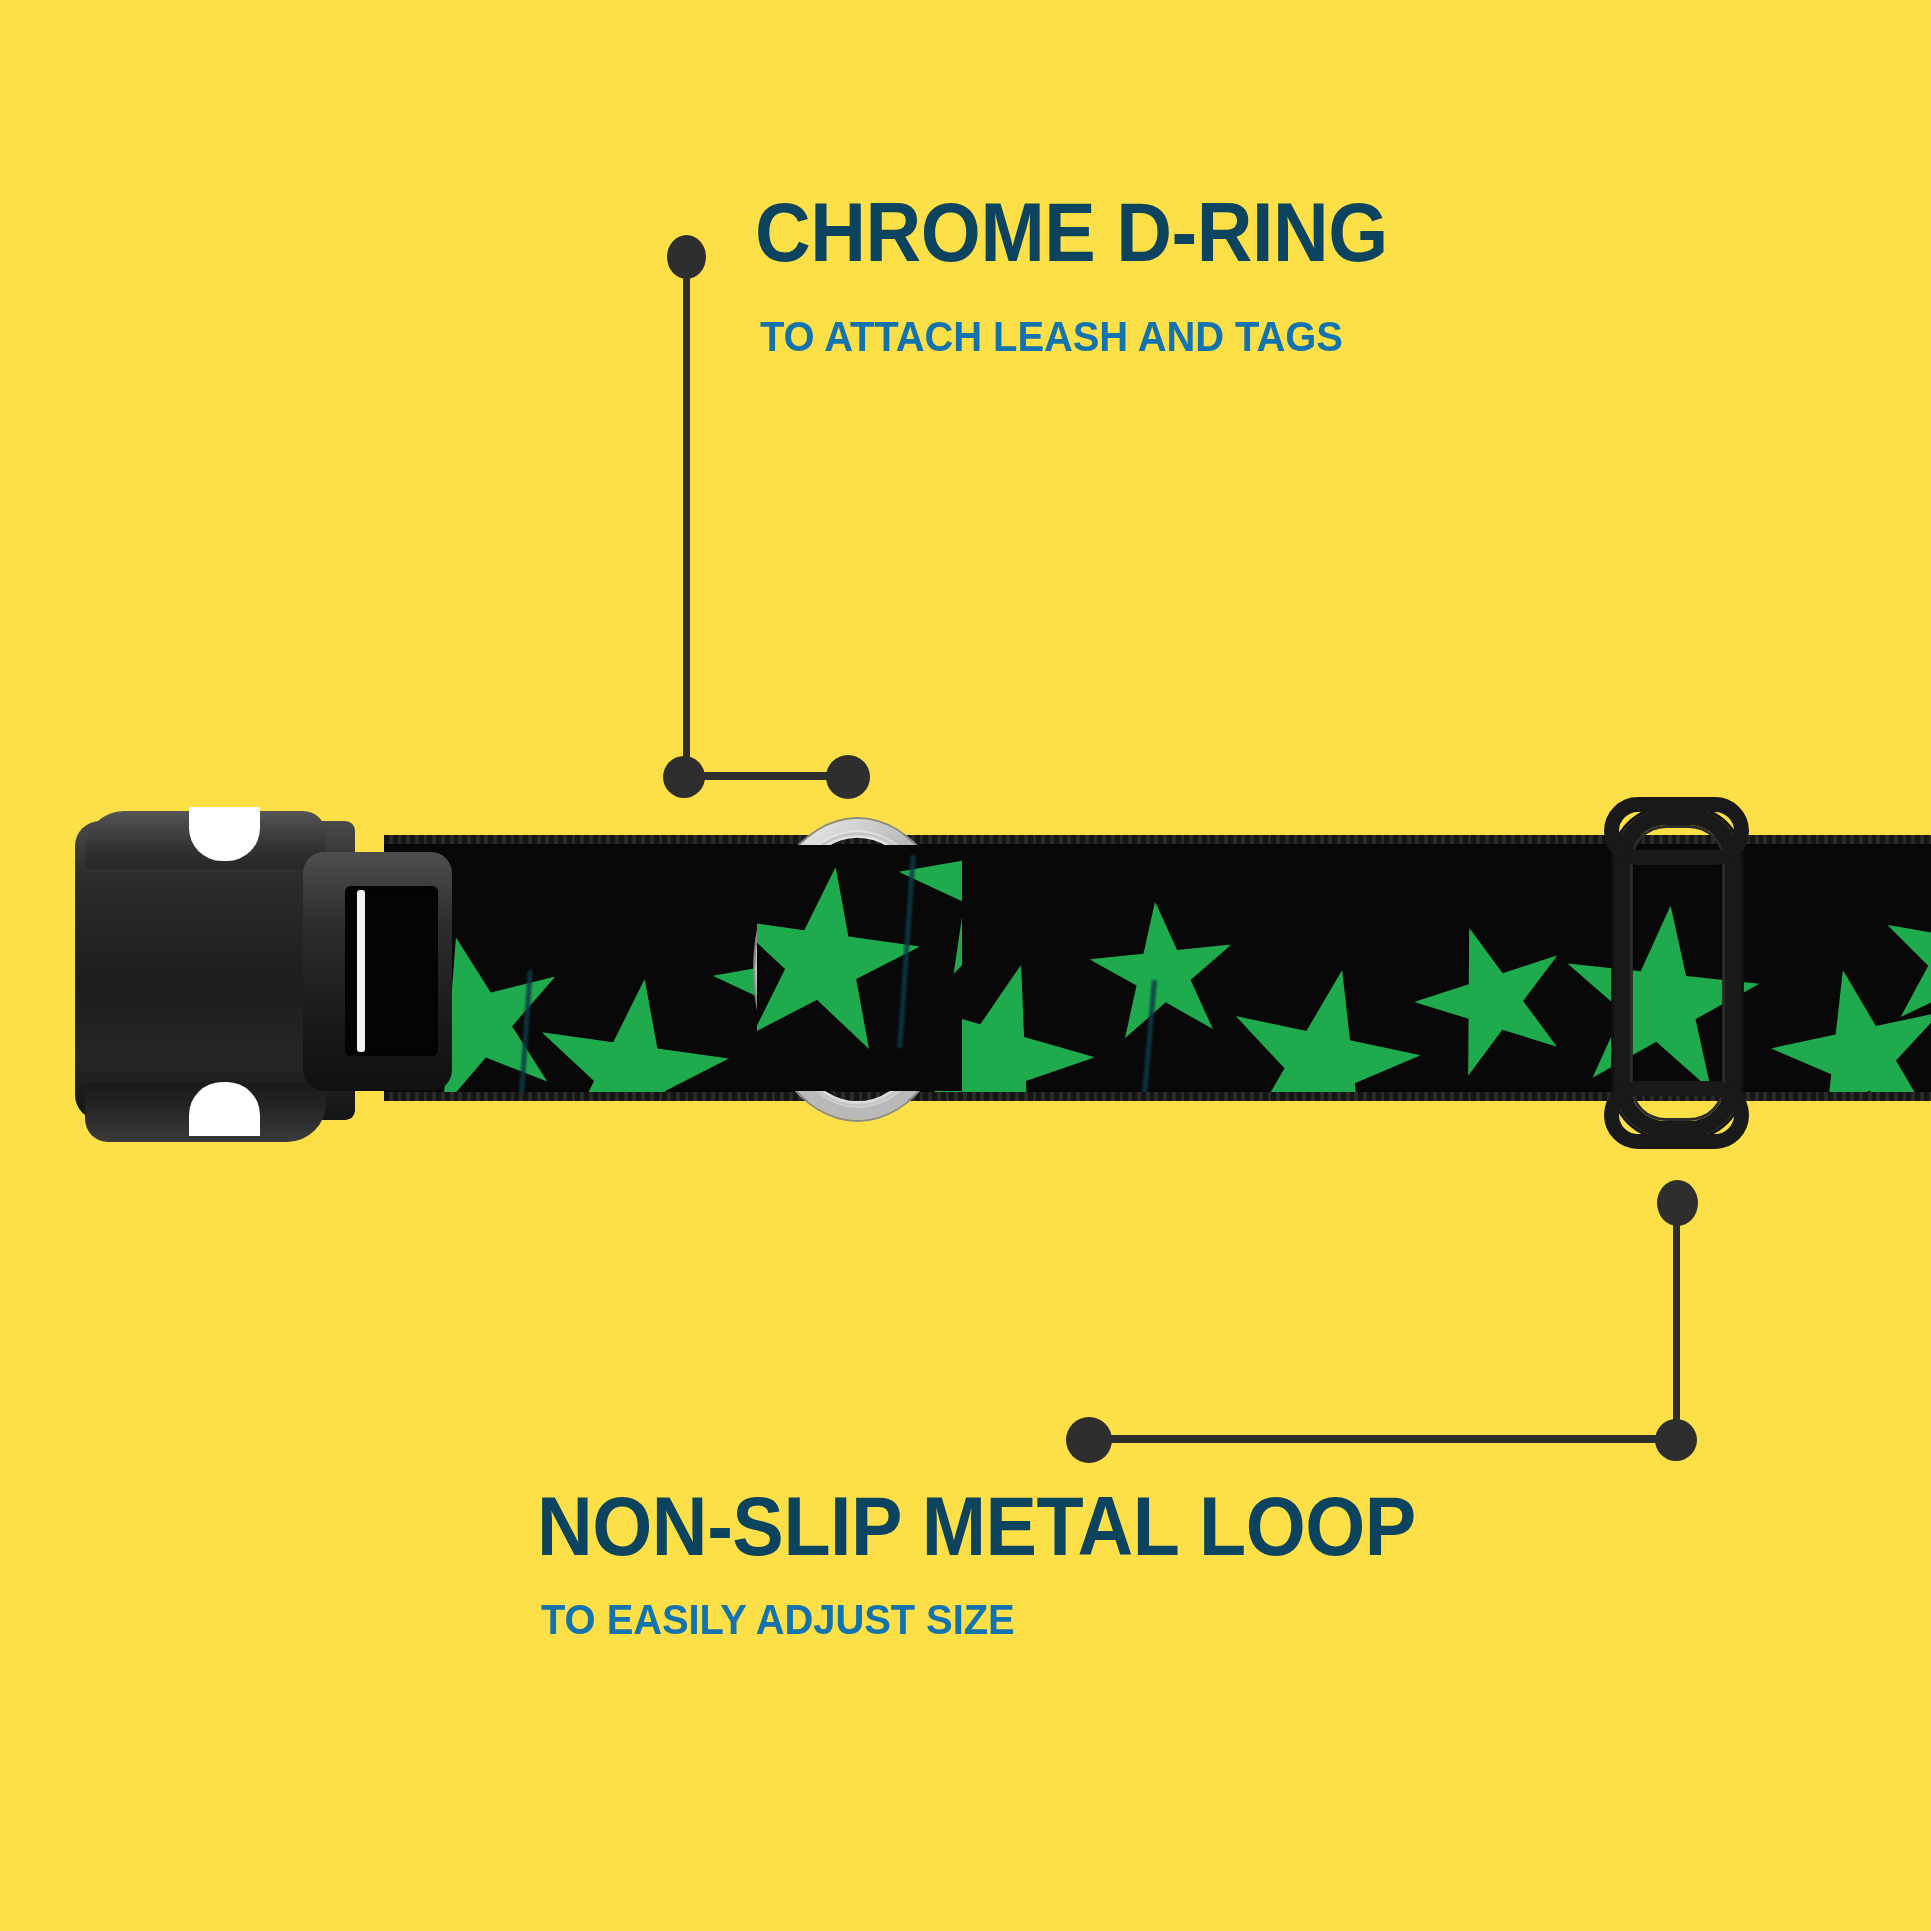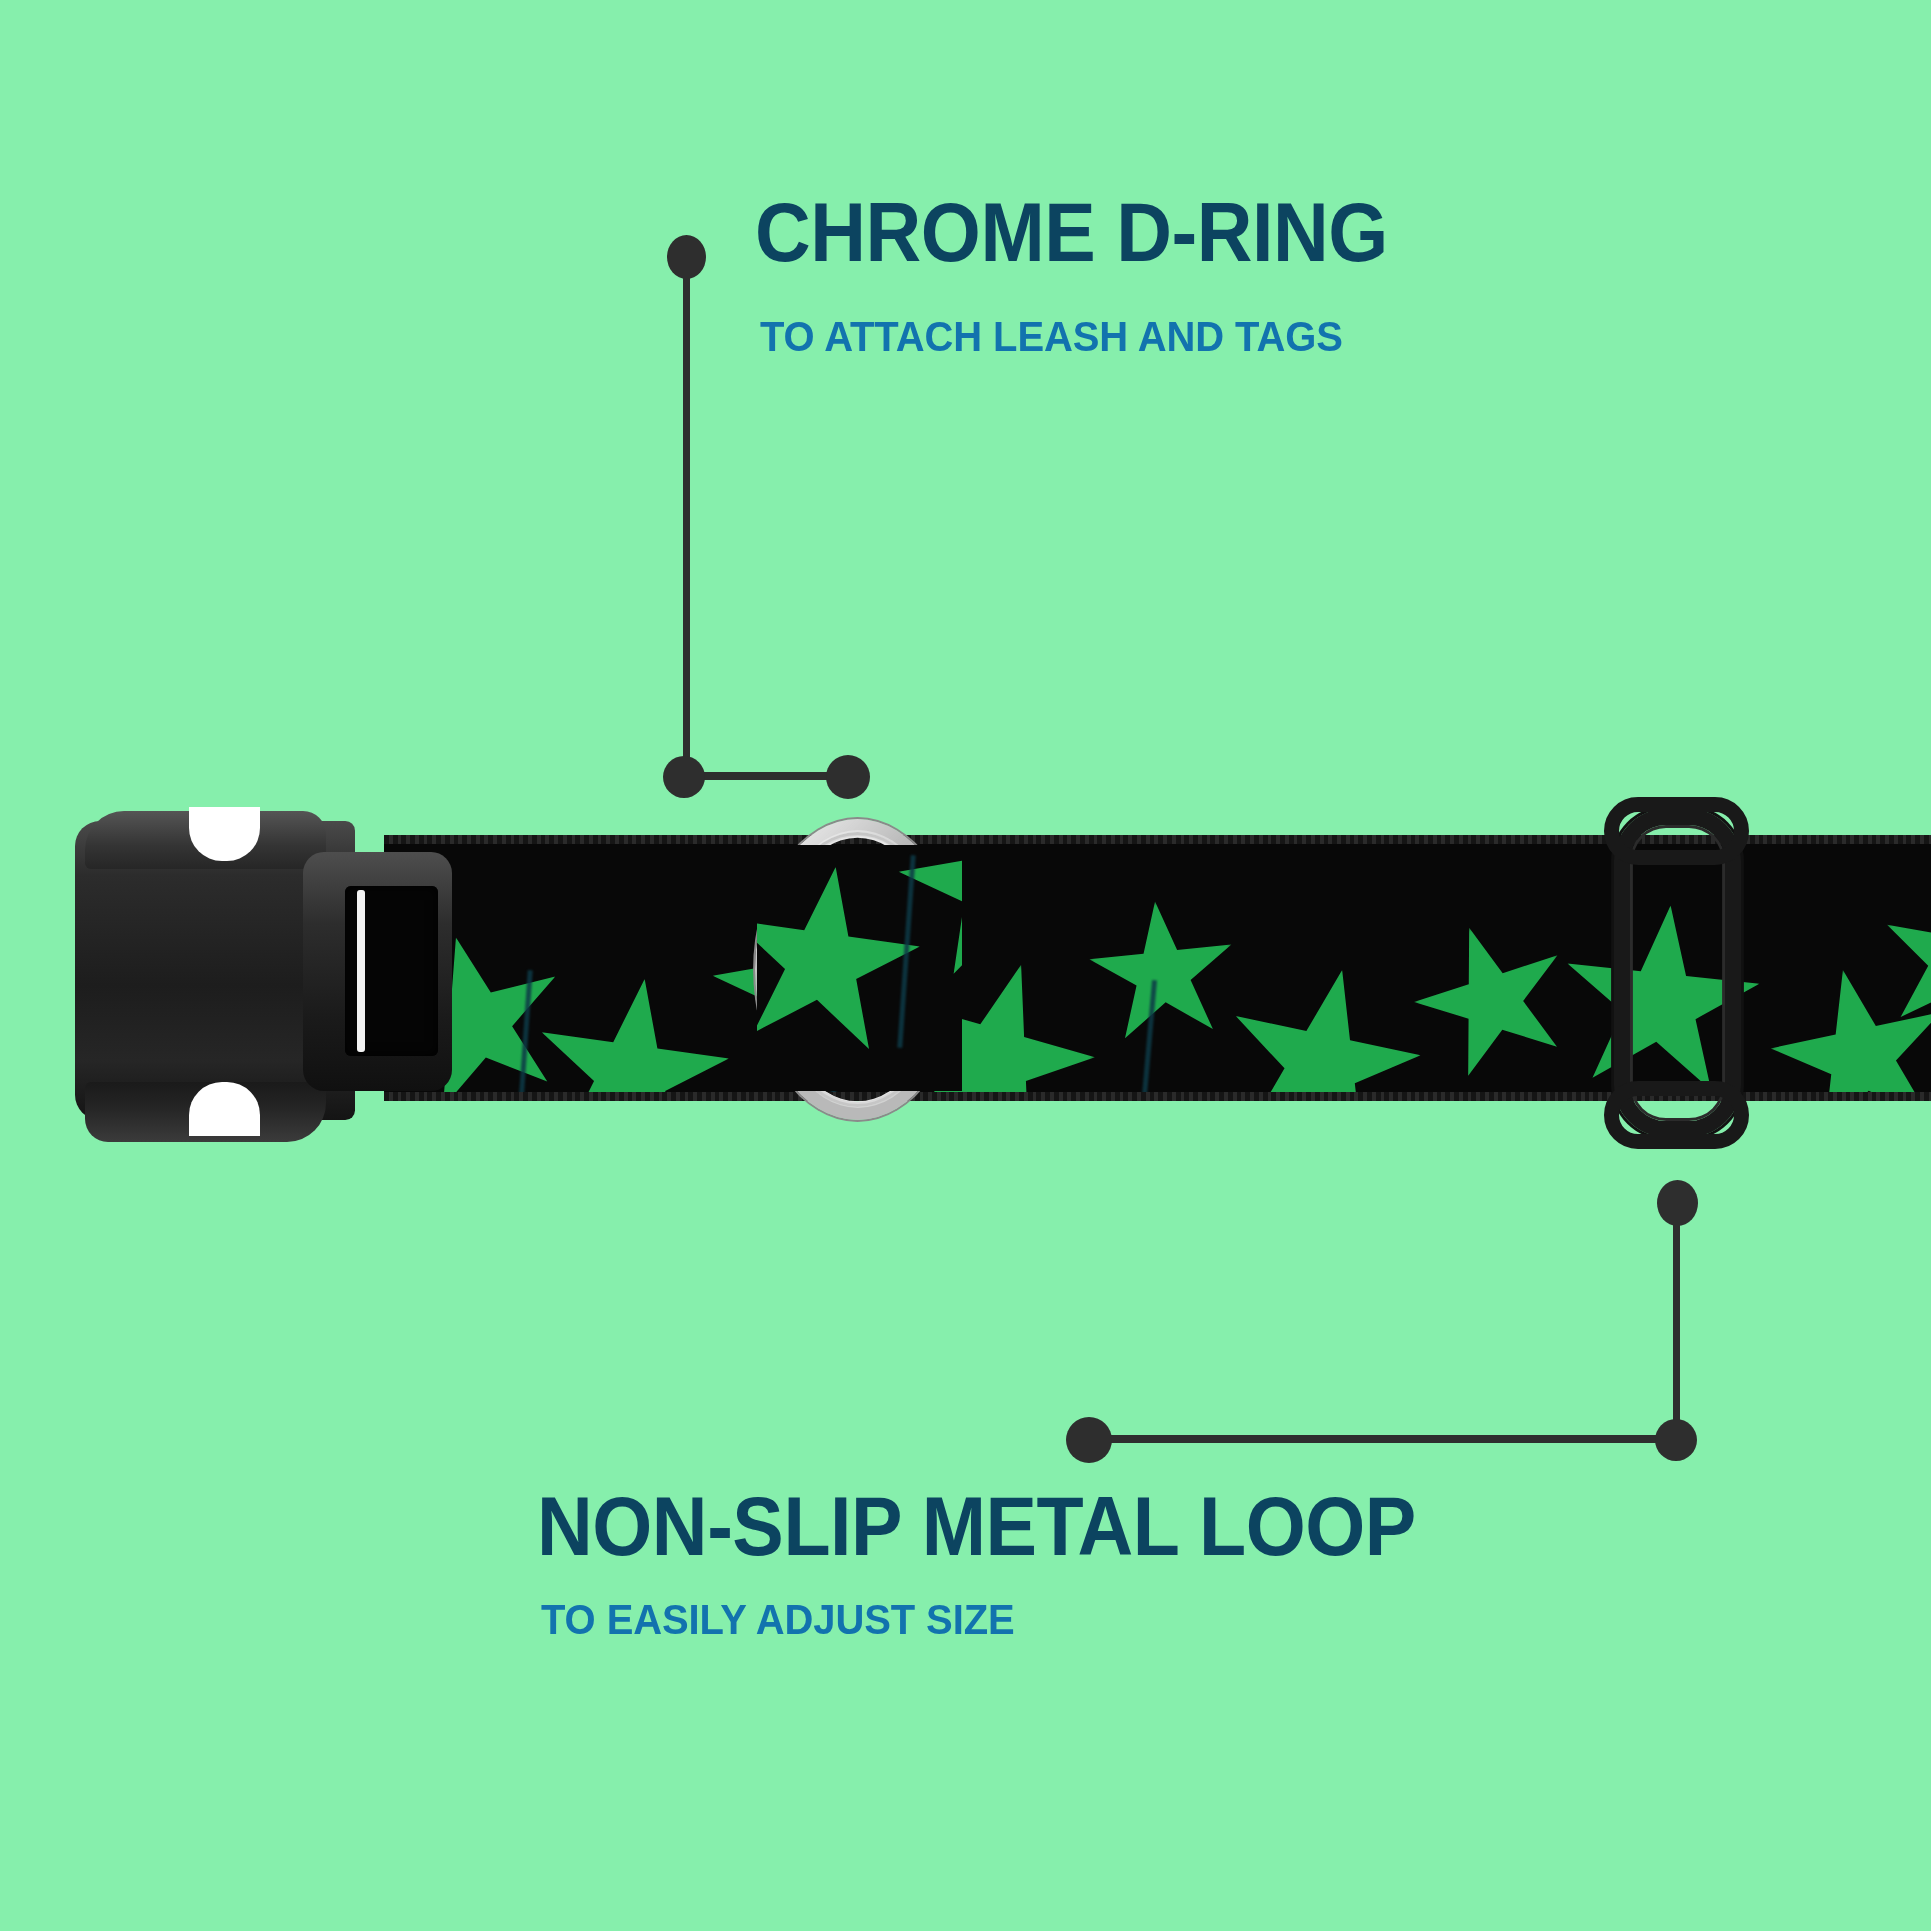--- a/index.html
+++ b/index.html
@@ -5,21 +5,21 @@
   * { margin:0; padding:0; box-sizing:border-box; }
   html,body {
     width:1931px; height:1931px;
     background:#ffffff;
     font-family:"Liberation Sans", sans-serif;
     overflow:hidden;
   }
   #stage {
     position:relative;
     width:1931px; height:1931px;
-    background:#86efac;
+    background:#fde047;
   }
 
   
   .callout-title {
     position:absolute;
     font-weight:700;
     letter-spacing:-0.5px;
     white-space:nowrap;
     line-height:1;
   }

